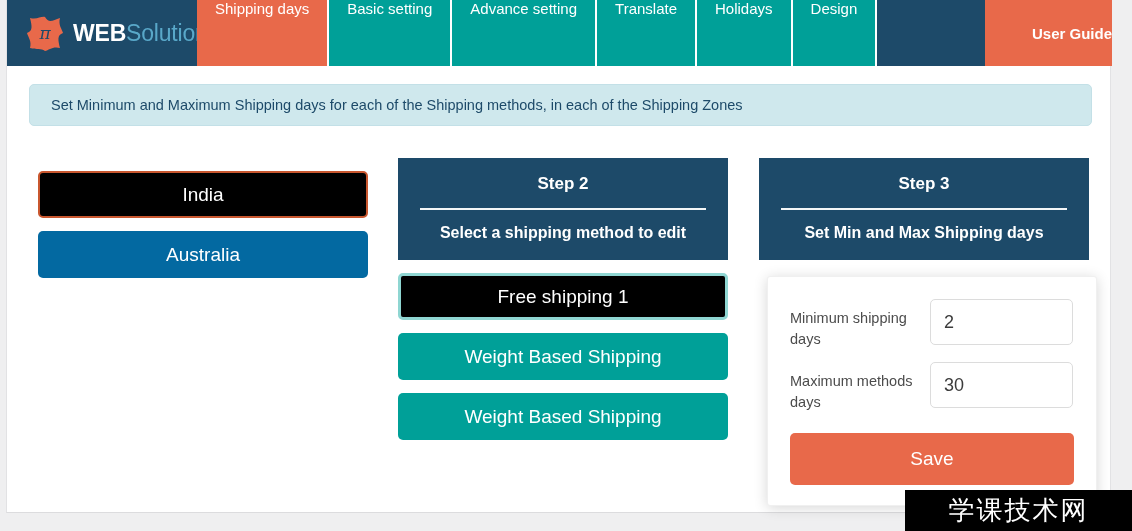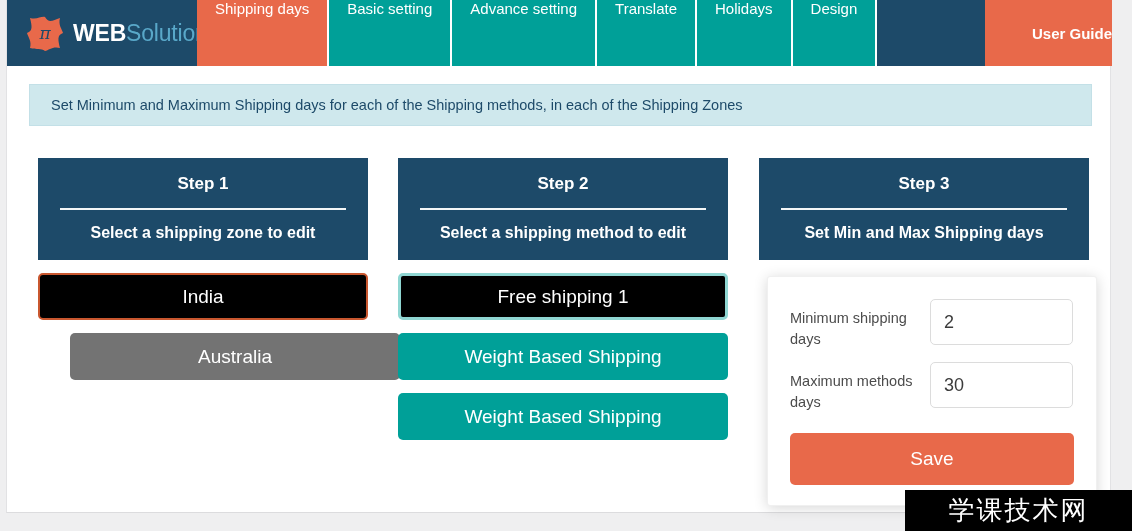--- a/index.html
+++ b/index.html
@@ -47,21 +47,21 @@
   .nav-spacer { flex: 1 1 auto; background: #1d4a69; border-left: 2px solid #ffffff; }
   .nav-guide {
     display: flex; align-items: center; justify-content: flex-end;
     width: 127px; background: #e8694a; color: #ffffff;
     font-size: 15px; font-weight: 700; cursor: pointer;
   }
 
   
   .info-banner {
     position: absolute; left: 22px; top: 84px; width: 1063px; height: 42px;
-    background: #cfe8ed; border: 1px solid #c3e0e7; border-radius: 0;
+    background: #cfe8ed; border: 1px solid #c3e0e7; border-radius: 5px;
     display: flex; align-items: center; padding-left: 21px;
     color: #1d4a69; font-size: 14.5px;
   }
 
   
   .cols { position: absolute; left: 0; top: 158px; width: 1105px; }
   .col { position: absolute; top: 0; }
   .col-1 { left: 31px;  width: 330px; }
   .col-2 { left: 391px; width: 330px; }
   .col-3 { left: 752px; width: 330px; }
@@ -77,21 +77,21 @@
   }
   .step-desc { font-size: 16px; font-weight: 700; line-height: 22px; }
 
   
   .opt {
     display: flex; align-items: center; justify-content: center;
     width: 100%; height: 47px; margin-top: 13px;
     border-radius: 5px; font-size: 19px; color: #ffffff;
     cursor: pointer; border: none; font-family: inherit;
   }
-  .opt-orange { background: #737373; margin-left: 32px; }
+  .opt-orange { background: #0369a1; }
   .opt-teal   { background: #00a098; }
   .opt-selected-zone {
     background: #000000; border: 2px solid #c9572f;
   }
   .opt-selected-method {
     background: #000000; border: 3px solid #8fd6d2;
   }
 
   
   .settings-card {
@@ -170,25 +170,20 @@
       </div>
     </div>
 
     <div class="info-banner">
       <span>Set Minimum and Maximum Shipping days for each of the Shipping methods, in each of the Shipping Zones</span>
     </div>
 
     <div class="cols">
 
       <div class="col col-1">
-        <div class="step-card">
-          <div class="step-title">Step 1</div>
-          <div class="step-rule"></div>
-          <div class="step-desc">Select a shipping zone to edit</div>
-        </div>
         <button class="opt opt-selected-zone">
           <span>India</span>
         </button>
         <button class="opt opt-orange">
           <span>Australia</span>
         </button>
       </div>
 
       <div class="col col-2">
         <div class="step-card">

